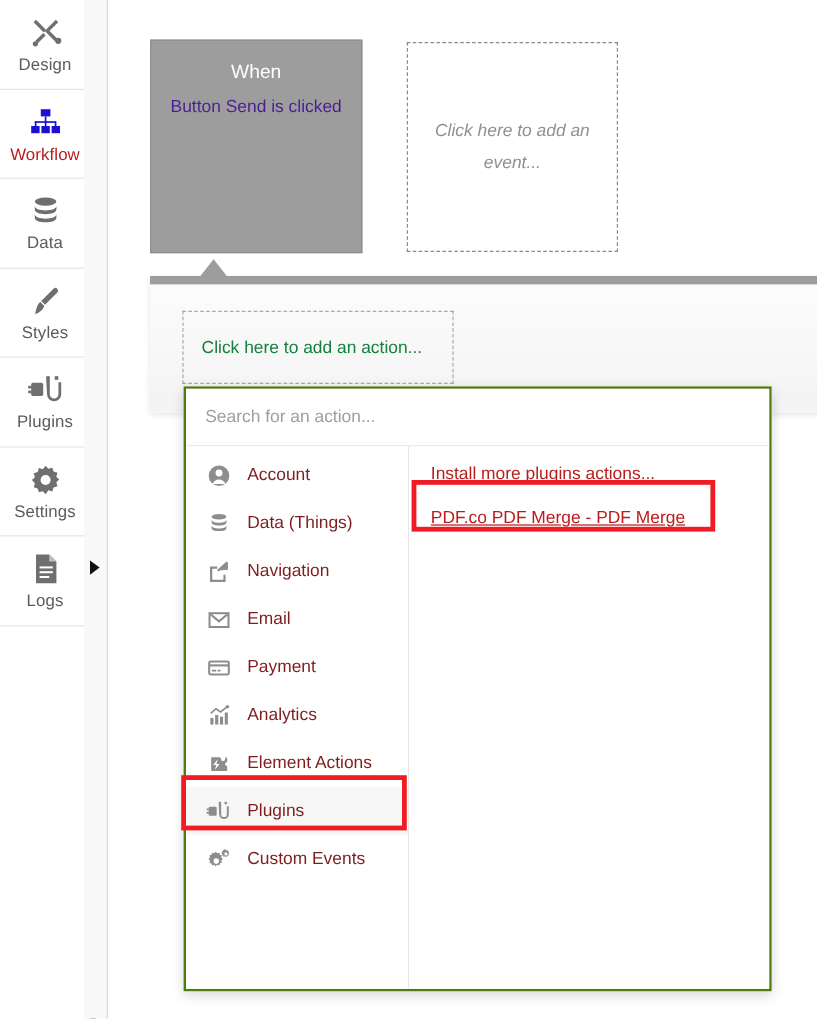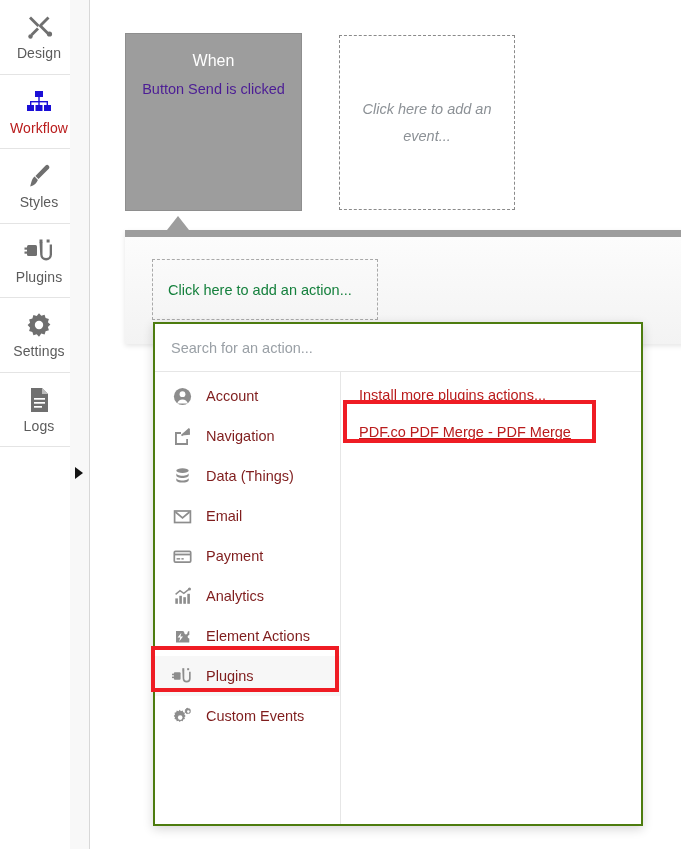--- a/index.html
+++ b/index.html
@@ -9,21 +9,21 @@
     background: #ffffff;
     overflow: hidden;
   }
   .root { position: relative; width: 681px; height: 849px; background:#fff; }
 
   
   .sidebar {
     position: absolute; left: 0; top: 0;
     width: 80px; height: 849px;
     background: #ffffff;
-    border-right: 2px solid #701a75;
+    border-right: 5px solid #701a75;
     display: flex; flex-direction: column;
   }
   .nav-item {
     height: 74.5px;
     border-bottom: 1px solid #e4e4e4;
     display: flex; flex-direction: column;
     align-items: center; justify-content: center;
     gap: 3px;
     cursor: pointer;
   }
@@ -224,20 +224,32 @@
             <rect x="5" y="11" width="17.5" height="1.4"></rect>
             <rect x="5" y="11" width="1.4" height="4"></rect>
             <rect x="13.3" y="11" width="1.4" height="4"></rect>
             <rect x="21.6" y="11" width="1.4" height="4"></rect>
           </g>
         </svg>
       </span>
       <span class="nav-label">Workflow</span>
     </div>
 
+    <div class="nav-item">
+      <span class="glyph">
+        <svg width="26" height="28" viewBox="0 0 26 28">
+          <g fill="#6f6f6f">
+            <ellipse cx="13" cy="6" rx="9" ry="3.4"></ellipse>
+            <path d="M4 9.5 C4 12 8 13.4 13 13.4 C18 13.4 22 12 22 9.5 L22 12.6 C22 15.1 18 16.5 13 16.5 C8 16.5 4 15.1 4 12.6 Z"></path>
+            <path d="M4 16.3 C4 18.8 8 20.2 13 20.2 C18 20.2 22 18.8 22 16.3 L22 19.4 C22 21.9 18 23.3 13 23.3 C8 23.3 4 21.9 4 19.4 Z"></path>
+          </g>
+        </svg>
+      </span>
+      <span class="nav-label">Data</span>
+    </div>
 
     <div class="nav-item">
       <span class="glyph">
         <svg width="28" height="28" viewBox="0 0 28 28">
           <g fill="#6f6f6f">
             <path d="M23.5 3.5 C24.6 4.6 24.7 5.8 23.8 6.8 L13.5 17 L10.4 13.9 L20.6 3.6 C21.6 2.7 22.5 2.5 23.5 3.5 Z"></path>
             <path d="M9.6 14.6 L12.9 17.9 C11.8 20.8 9.4 23.5 5.2 24.6 C6.3 20.4 7.1 16.2 9.6 14.6 Z"></path>
           </g>
         </svg>
       </span>
@@ -332,39 +344,39 @@
                 <circle cx="9.5" cy="7.2" r="2.9" fill="#fff"></circle>
                 <path d="M4.2 16.4 a5.6 5.6 0 0 1 10.6 0 Z" fill="#fff"></path>
               </svg>
             </span>
             <span class="cat-label">Account</span>
           </div>
 
           <div class="cat">
             <span class="cat-ico">
               <svg width="19" height="19" viewBox="0 0 19 19">
-                <path d="M2 5 h6 v1.9 H3.9 v9.2 h9.3 V12 H15 v6 H2 Z" fill="#8d8d8d"></path>
-                <path d="M9 8.5 L16.8 1.4 L17 7.8 Z" fill="#8d8d8d"></path>
-                <path d="M8.5 8.6 L16.4 1.6" stroke="#8d8d8d" stroke-width="1.8" fill="none"></path>
-              </svg>
-            </span>
-            <span class="cat-label">Navigation</span>
-          </div>
-
-          <div class="cat">
-            <span class="cat-ico">
-              <svg width="19" height="19" viewBox="0 0 19 19">
                 <g fill="#8d8d8d">
                   <ellipse cx="9.5" cy="3.6" rx="6.2" ry="2.3"></ellipse>
                   <path d="M3.3 6 C3.3 7.7 6 8.7 9.5 8.7 C13 8.7 15.7 7.7 15.7 6 L15.7 8.2 C15.7 9.9 13 10.9 9.5 10.9 C6 10.9 3.3 9.9 3.3 8.2 Z"></path>
                   <path d="M3.3 10.7 C3.3 12.4 6 13.4 9.5 13.4 C13 13.4 15.7 12.4 15.7 10.7 L15.7 12.9 C15.7 14.6 13 15.6 9.5 15.6 C6 15.6 3.3 14.6 3.3 12.9 Z"></path>
                 </g>
               </svg>
             </span>
             <span class="cat-label">Data (Things)</span>
+          </div>
+
+          <div class="cat">
+            <span class="cat-ico">
+              <svg width="19" height="19" viewBox="0 0 19 19">
+                <path d="M2 5 h6 v1.9 H3.9 v9.2 h9.3 V12 H15 v6 H2 Z" fill="#8d8d8d"></path>
+                <path d="M9 8.5 L16.8 1.4 L17 7.8 Z" fill="#8d8d8d"></path>
+                <path d="M8.5 8.6 L16.4 1.6" stroke="#8d8d8d" stroke-width="1.8" fill="none"></path>
+              </svg>
+            </span>
+            <span class="cat-label">Navigation</span>
           </div>
 
           <div class="cat">
             <span class="cat-ico">
               <svg width="19" height="19" viewBox="0 0 19 19">
                 <rect x="1.6" y="4" width="15.8" height="11.5" fill="none" stroke="#8d8d8d" stroke-width="1.7"></rect>
                 <path d="M2.5 5 L9.5 10.8 L16.5 5" fill="none" stroke="#8d8d8d" stroke-width="1.7"></path>
               </svg>
             </span>
             <span class="cat-label">Email</span>

